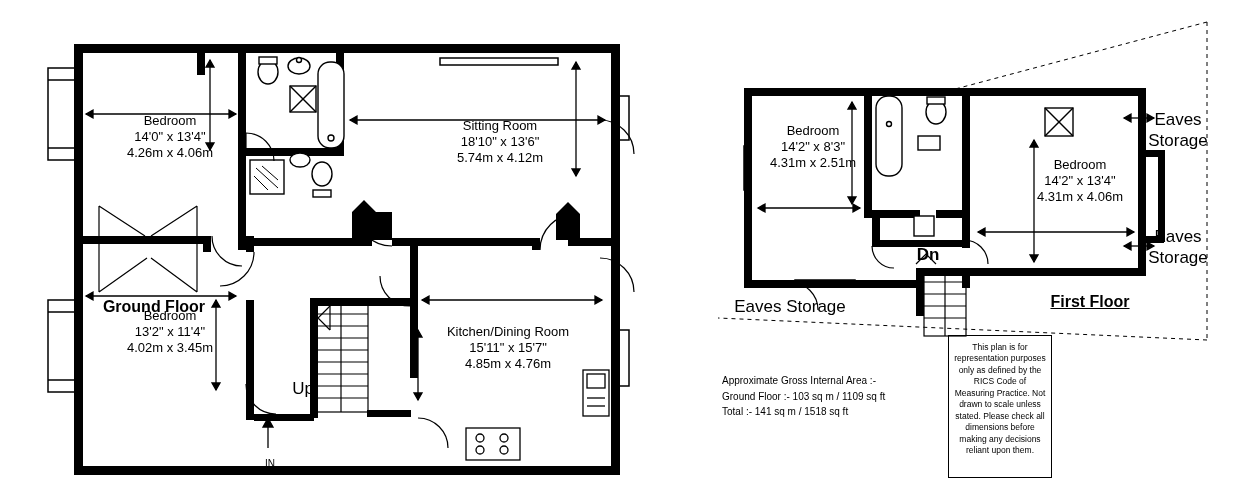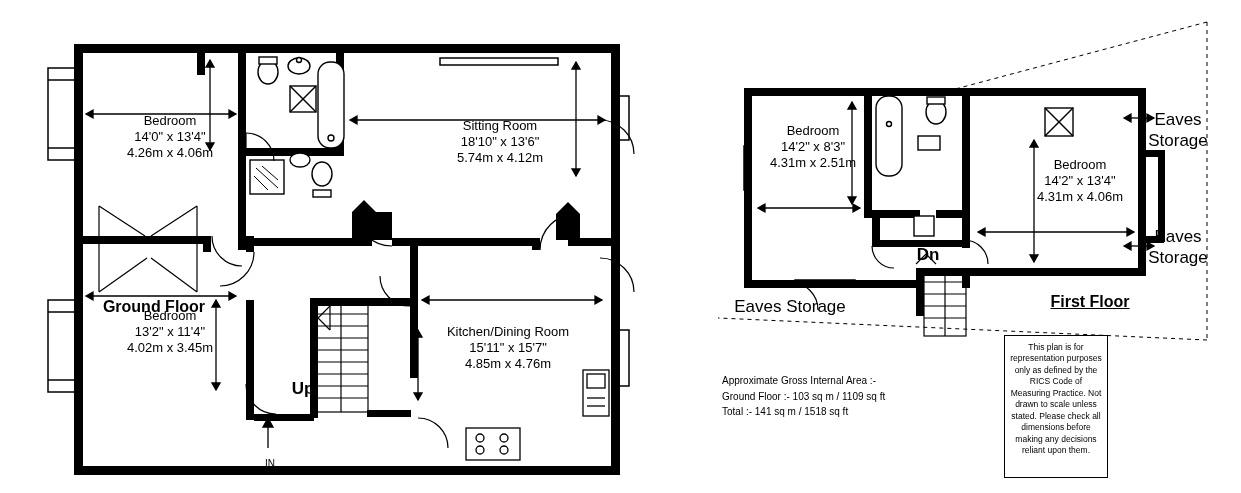--- a/index.html
+++ b/index.html
@@ -341,21 +341,21 @@
   <span class="center-line">13'2" x 11'4"</span>
   <span class="center-line">4.02m x 3.45m</span>
 </div>
 
 <div class="txt room-label" style="left:398px; top:315px; width:220px;margin-top:9px;">
   <span class="center-line">Kitchen/Dining Room</span>
   <span class="center-line">15'11" x 15'7"</span>
   <span class="center-line">4.85m x 4.76m</span>
 </div>
 
-<div class="txt small-label" style="left:283px; top:379px; width:40px; font-weight:bold;">Up</div>
+<div class="txt small-label" style="left:283px; top:379px; width:40px; font-weight:normal;">Up</div>
 
 <div class="txt tiny-label" style="left:250px; top:449px; width:40px;margin-top:9px;">IN</div>
 
 <div class="txt floor-title" style="left:44px; top:297px; width:220px; top:297px;">Ground Floor</div>
 
 <div class="txt room-label" style="left:748px; top:123px; width:130px;">
   <span class="center-line">Bedroom</span>
   <span class="center-line">14'2" x 8'3"</span>
   <span class="center-line">4.31m x 2.51m</span>
 </div>
@@ -381,13 +381,13 @@
 <div class="txt small-label" style="left:908px; top:245px; width:40px; font-weight:bold;text-align:center;">Dn</div>
 
 <div class="txt floor-title" style="left:1000px; top:292px; width:180px;text-decoration:underline;">First Floor</div>
 
 <div class="area-block" style="left:722px; top:373px; width:250px;">
   <span class="center-line">Approximate Gross Internal Area :-</span>
   <span class="center-line">Ground Floor :- 103 sq m / 1109 sq ft</span>
   <span class="center-line">Total :- 141 sq m / 1518 sq ft</span>
 </div>
 
-<div class="disclaimer" style="left:1004px; top:335px; width:104px; height:143px;">This plan is for representation purposes only as defined by the RICS Code of Measuring Practice. Not drawn to scale unless stated. Please check all dimensions before making any decisions reliant upon them.</div>
+<div class="disclaimer" style="left:948px; top:335px; width:104px; height:143px;">This plan is for representation purposes only as defined by the RICS Code of Measuring Practice. Not drawn to scale unless stated. Please check all dimensions before making any decisions reliant upon them.</div>
 
 </body></html>

